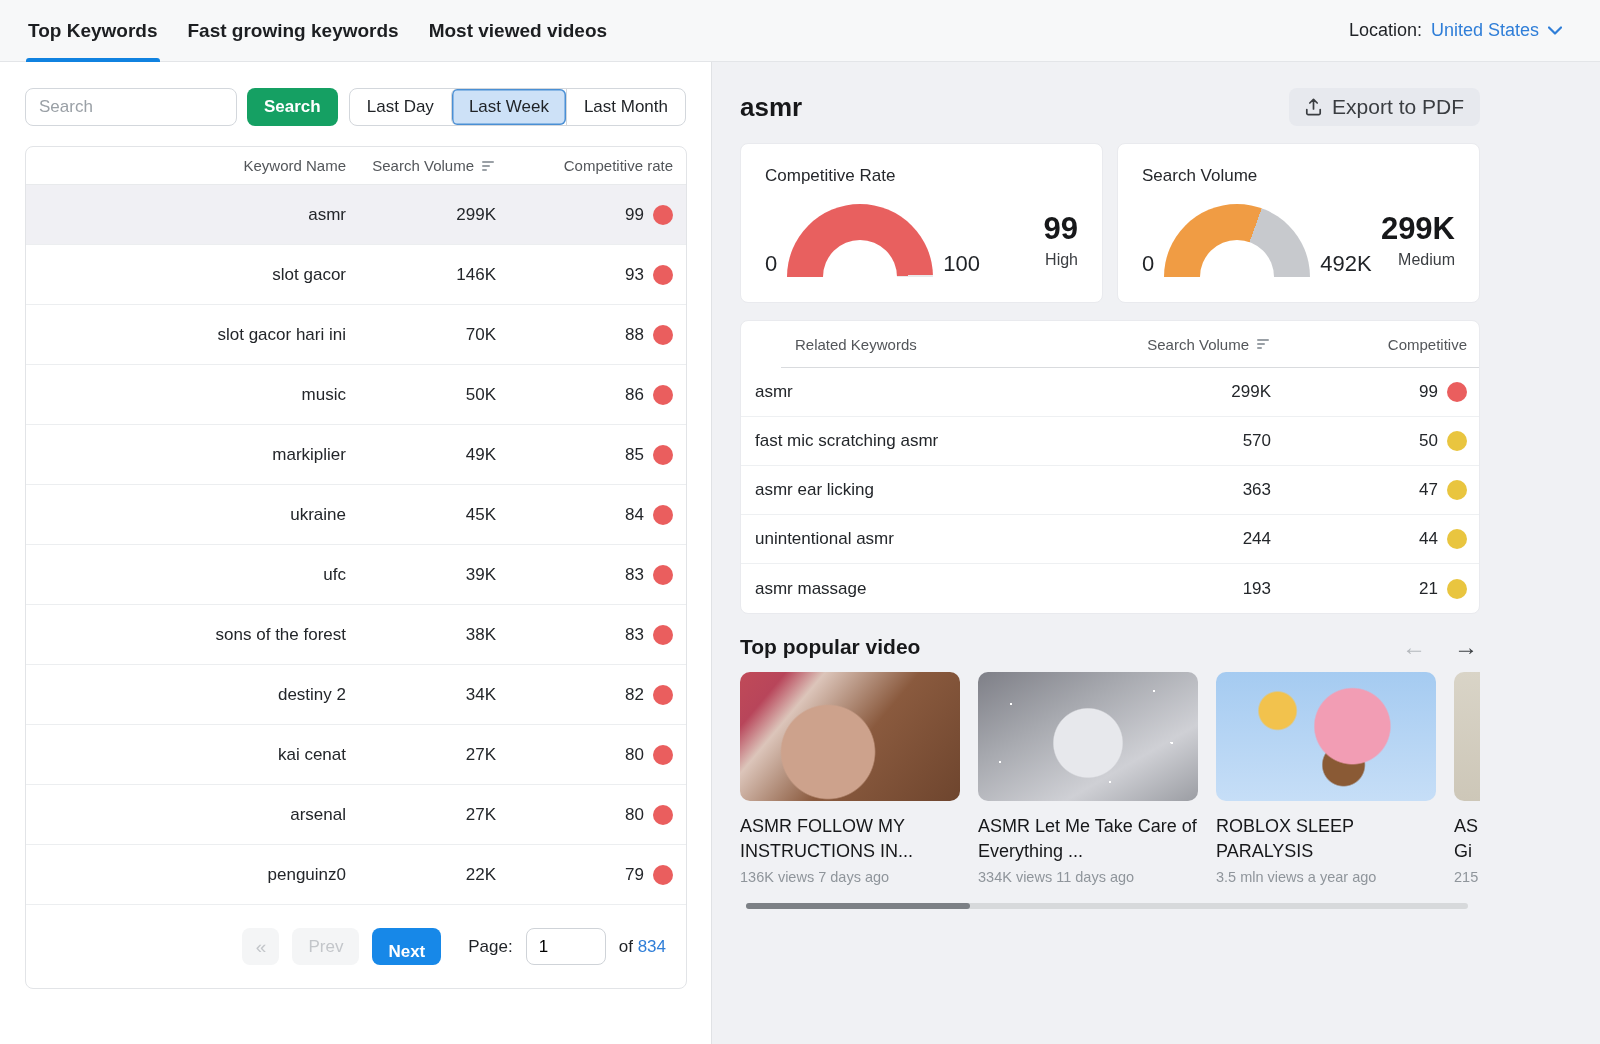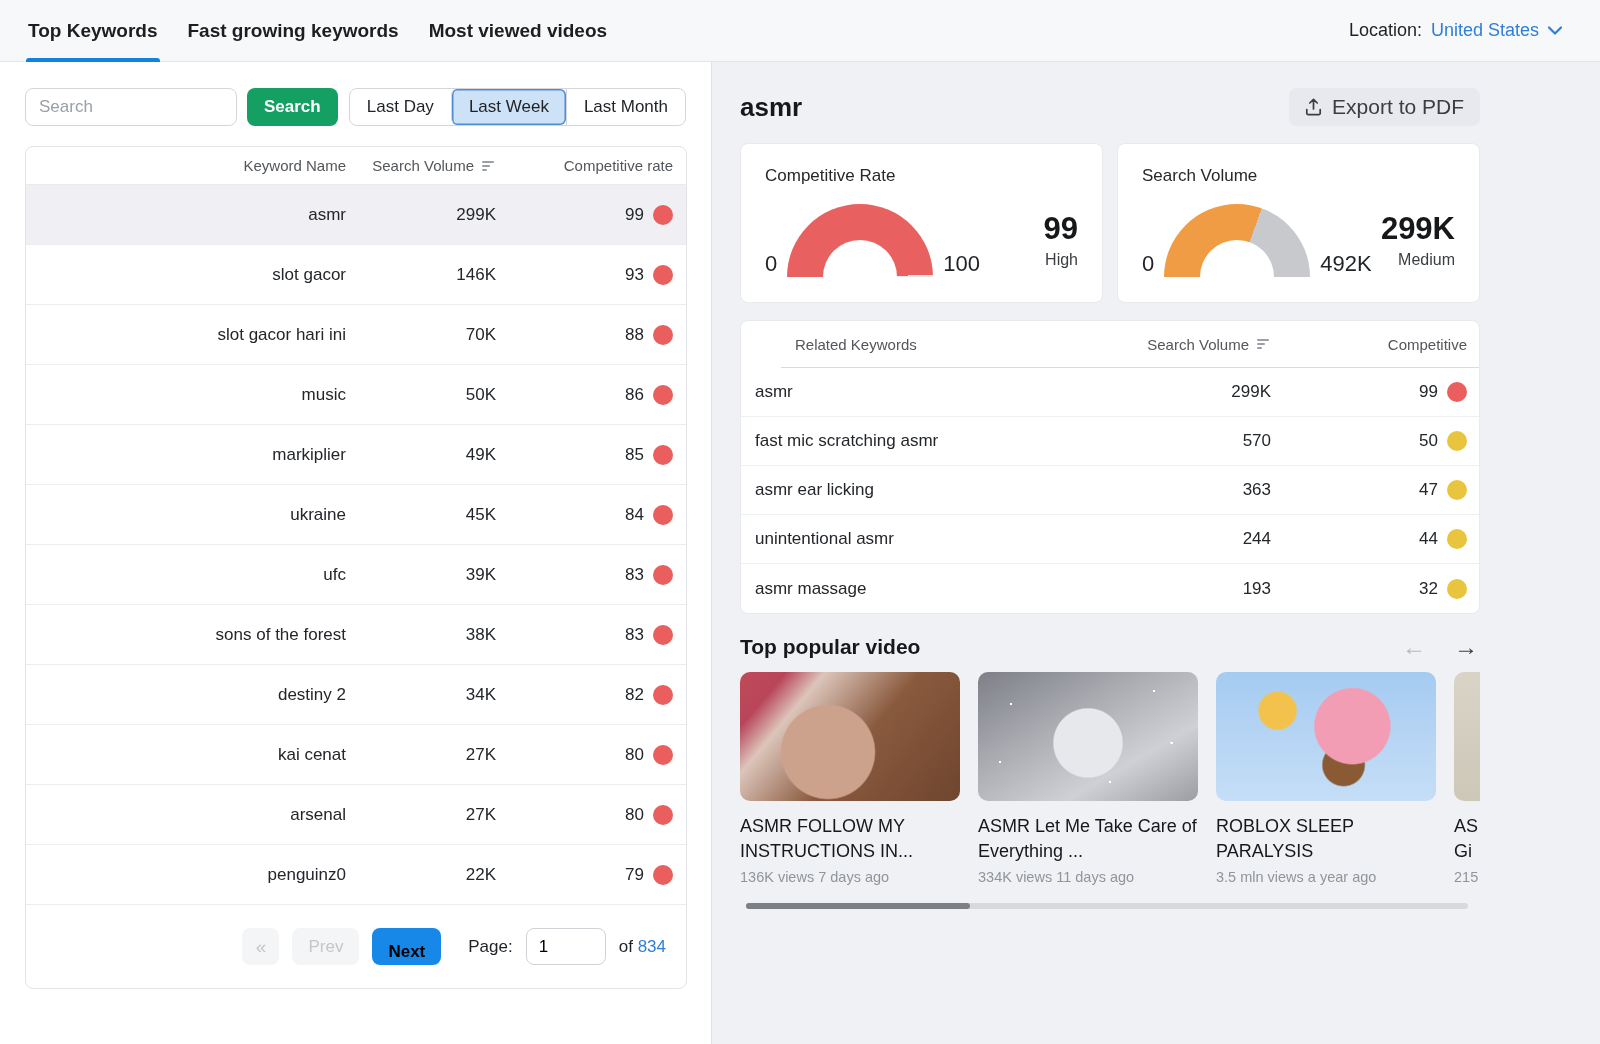--- a/index.html
+++ b/index.html
@@ -75,21 +75,21 @@
   .dot.yellow{ background:#e9c53f; }
   .sort-icon{ display:inline-flex; }
   
   .pagination{
     height:83px; display:flex; align-items:center; justify-content:flex-end;
     gap:13px; padding-right:20px; font-size:17px;
   }
   .pg-btn{ height:37px; border:none; border-radius:8px; font-size:17px; font-family:inherit; }
   .pg-first{ width:37px; background:#f4f5f6; color:#c3c6ca; font-size:19px; cursor:default; }
   .pg-prev{ background:#f4f5f6; color:#c3c6ca; padding:0 16px; cursor:default; }
-  .pg-next{ background:#1788e8; color:#000000; padding:14px 16px; font-weight:600; cursor:pointer; }
+  .pg-next{ background:#1788e8; color:#ffffff; padding:14px 16px; font-weight:600; cursor:pointer; }
   .page-label{ margin-left:14px; }
   .page-input{
     width:80px; height:37px; border:1px solid #cfd3d8; border-radius:8px;
     padding:0 12px; font-size:17px; font-family:inherit; outline:none;
   }
   .total{ color:#2f7ed8; }
   
   .right-panel{ flex:1; background:#f0f1f4; padding:26px 0 0 28px; }
   .rp-inner{ width:740px; }
   .rp-header{ display:flex; align-items:center; justify-content:space-between; height:38px; margin-bottom:17px; }
@@ -405,21 +405,21 @@
           <span class="r-vol">244</span>
           <span class="r-rate">
               <span>44</span>
               <span class="dot yellow"></span>
             </span>
         </div>
         <div class="r-row">
           <span class="r-kw">asmr massage</span>
           <span class="r-vol">193</span>
           <span class="r-rate">
-              <span>32</span>
+              <span>21</span>
               <span class="dot yellow"></span>
             </span>
         </div>
       </div>
 
       <div class="videos-header">
         <h2 class="v-heading">Top popular video</h2>
         <div class="v-arrows">
           <span class="arrow-left">←</span>
           <span class="arrow-right">→</span>

